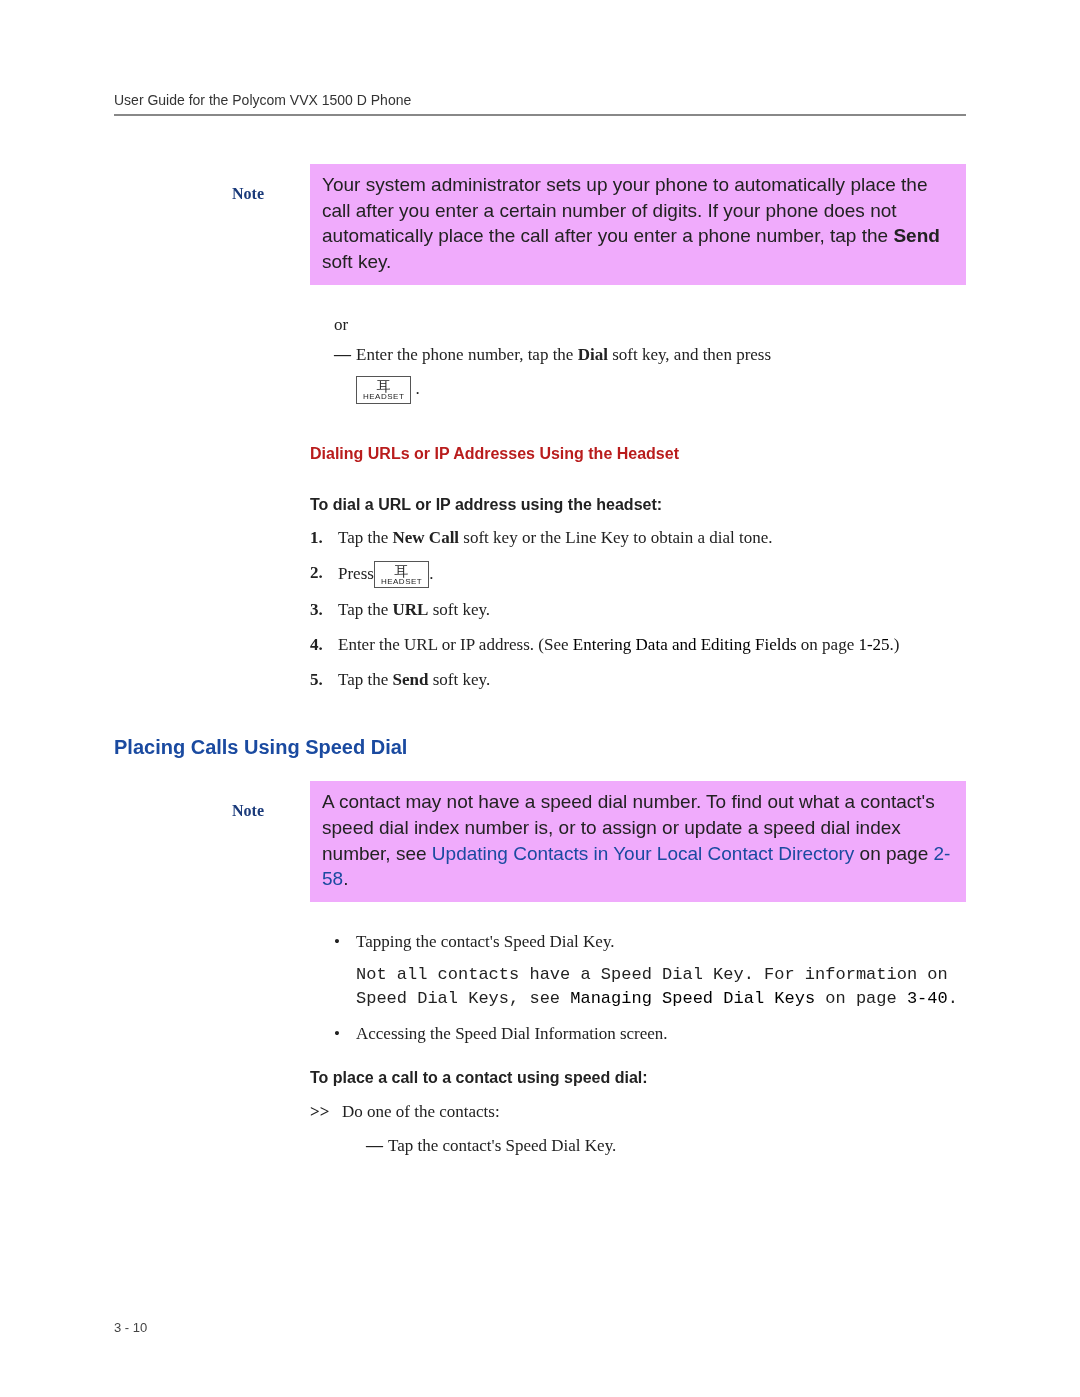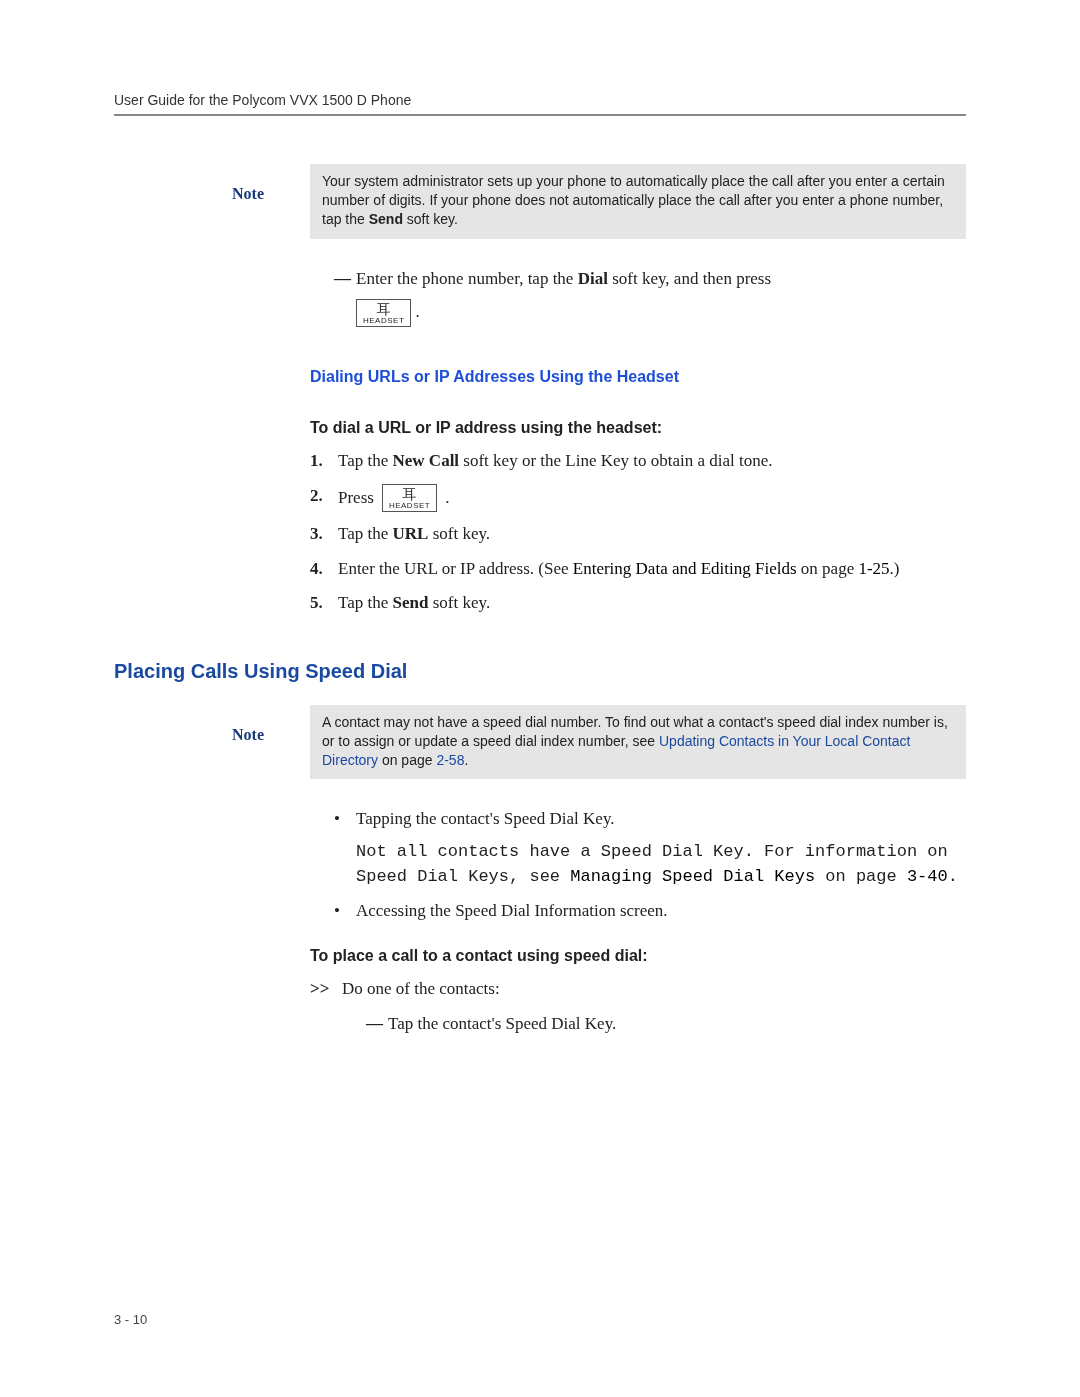--- a/index.html
+++ b/index.html
@@ -38,24 +38,24 @@
   .note-label {
     position: absolute;
     left: -78px;
     top: 21px;
     font-family: Georgia, serif;
     font-weight: bold;
     color: #1a3a7a;
     font-size: 16px;
   }
   .note-box {
-    background: #e5e5e5;
+    background: #f0abfc;
     padding: 8px 12px 10px 12px;
     font-family: Arial, Helvetica, sans-serif;
-    font-size: 14px;
+    font-size: 19px;
     line-height: 1.35;
     color: #222;
   }
   .note-box .b { font-weight: bold; }
   .body-text {
     font-size: 17px;
     line-height: 1.45;
   }
   .or-line {
     margin: 6px 0 6px 24px;
@@ -76,21 +76,21 @@
     padding: 2px 6px 1px 6px;
     font-family: Arial, sans-serif;
     font-size: 8px;
     line-height: 1.05;
     text-align: center;
     vertical-align: middle;
     letter-spacing: 0.5px;
   }
   .headset-key .glyph { font-size: 14px; line-height: 1; }
   .subheading-blue {
-    color: #1d4ed8;
+    color: #b91c1c;
     font-family: "Helvetica Neue", Arial, sans-serif;
     font-weight: bold;
     font-size: 16px;
     margin: 38px 0 28px 0;
   }
   .subheading-black {
     font-family: "Helvetica Neue", Arial, sans-serif;
     font-weight: bold;
     font-size: 16px;
     color: #222;
@@ -140,21 +140,21 @@
     font-size: 17px;
   }
   .chev-item .chev {
     font-weight: bold;
     width: 32px; flex: 0 0 32px;
     font-family: Georgia, serif;
   }
   .footer-pg {
     position: absolute;
     left: 114px;
-    bottom: 70px;
+    bottom: 62px;
     font-family: Arial, sans-serif;
     font-size: 13px;
     color: #444;
   }
 </style>
 </head>
 <body>
 
 <div class="page">
 
@@ -162,20 +162,21 @@
   <hr class="hr">
 
   <div class="note-block">
     <div class="note-label">Note</div>
     <div class="note-box">
       <span>Your system administrator sets up your phone to automatically place the call after you enter a certain number of digits. If your phone does not automatically place the call after you enter a phone number, tap the </span><span class="b">Send</span><span> soft key.</span>
     </div>
   </div>
 
   <div class="content-col body-text">
+    <div class="or-line">or</div>
     <div class="dash-item">
       <div class="dash">—</div>
       <div class="txt">
         <span>Enter the phone number, tap the </span><span class="b">Dial</span><span> soft key, and then press</span>
         <div style="margin-top:8px;">
           <span class="headset-key">
             <span class="glyph">耳</span><br>
             <span>HEADSET</span>
           </span>
            .
@@ -189,21 +190,21 @@
 
     <div class="ol">
       <div class="ol-item">
         <div class="num">1.</div>
         <div class="txt">
           <span>Tap the </span><span class="b">New Call</span><span> soft key or the Line Key to obtain a dial tone.</span>
         </div>
       </div>
       <div class="ol-item">
         <div class="num">2.</div>
-        <div class="txt" style="display:flex;align-items:center;gap:8px;">
+        <div class="txt" style="display:flex;align-items:center;gap:0;">
           <span>Press </span>
           <span class="headset-key">
             <span class="glyph">耳</span><br>
             <span>HEADSET</span>
           </span>
           <span> .</span>
         </div>
       </div>
       <div class="ol-item">
         <div class="num">3.</div>

